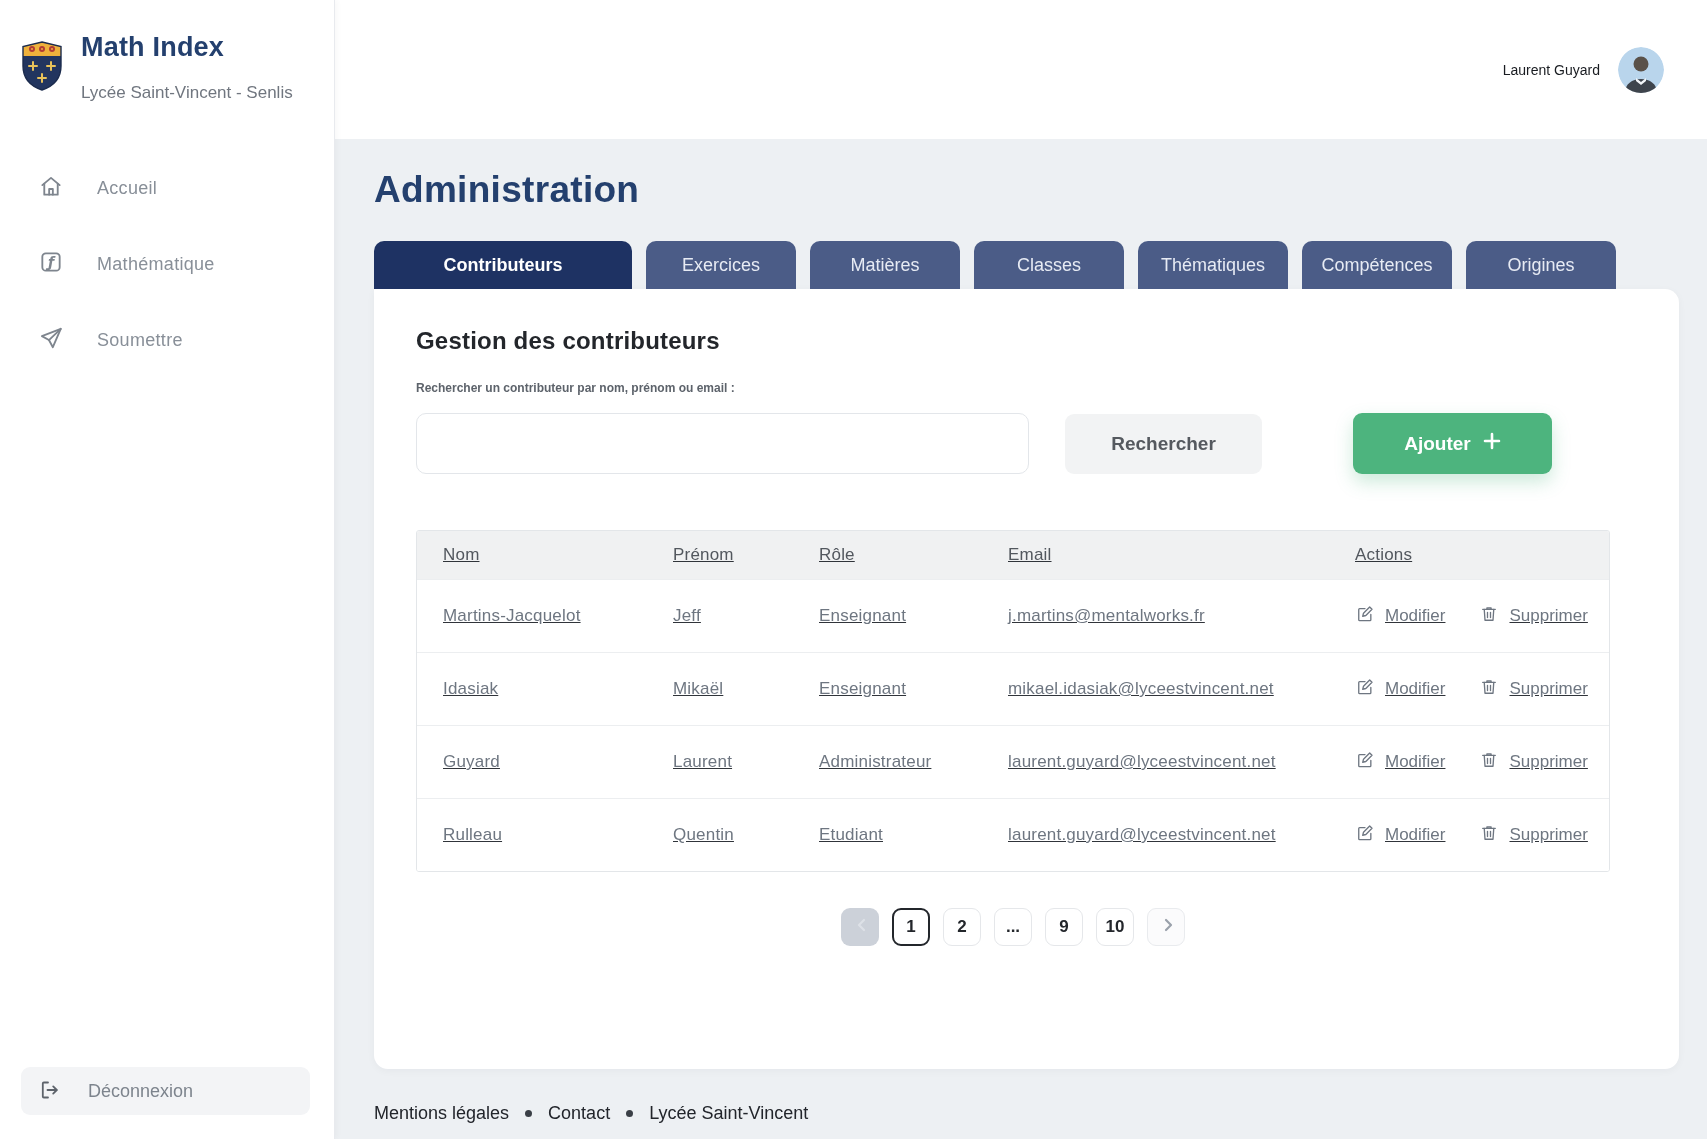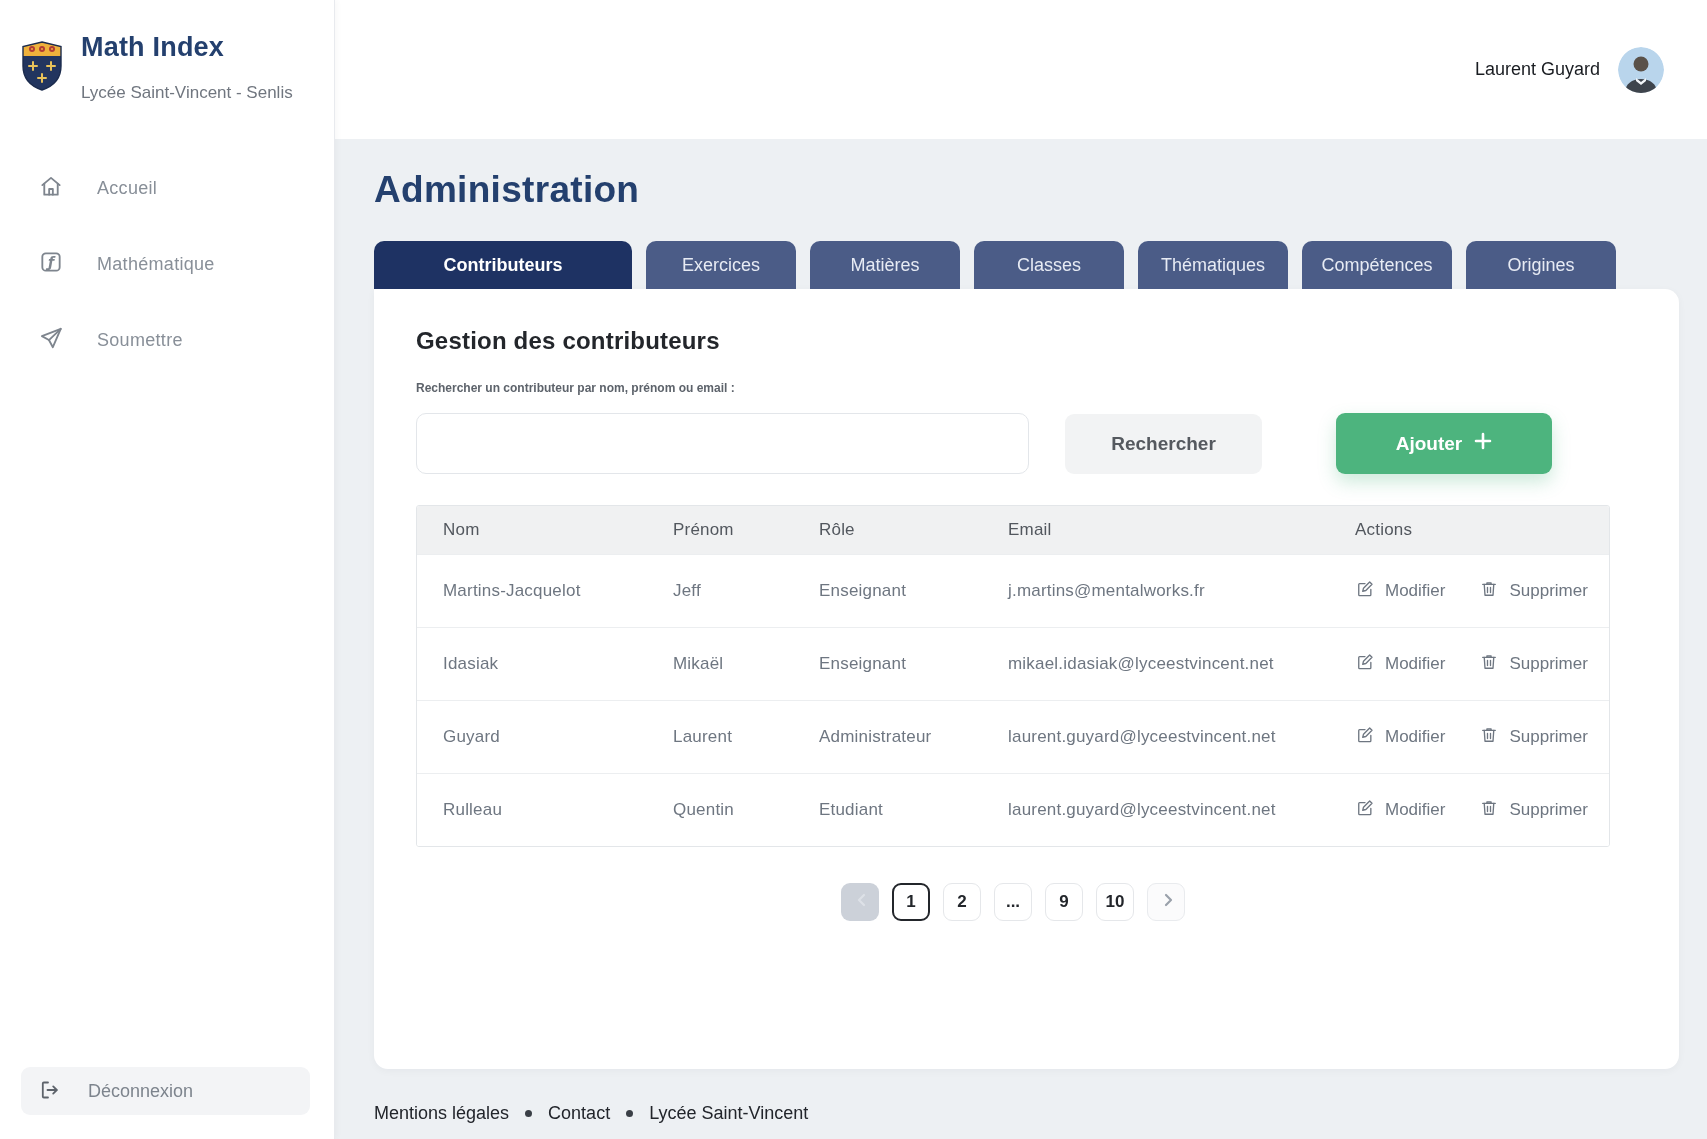--- a/index.html
+++ b/index.html
@@ -26,21 +26,21 @@
             background:#f3f4f6; display:flex; align-items:center; gap:26px;
             padding:0 0 0 17px; cursor:pointer; }
   .logout svg { width:24px; height:24px; stroke:#5d636b; fill:none;
                 stroke-width:1.8; stroke-linecap:round; stroke-linejoin:round; }
   .logout-label { font-size:18px; color:#7d848d; }
 
   
   .main { flex:1; display:flex; flex-direction:column; height:100%; background:#edf0f3; }
   .topbar { height:139px; min-height:139px; background:#ffffff; display:flex;
             align-items:center; justify-content:flex-end; padding-right:43px; gap:18px; }
-  .user-name { font-size:18px; color:#191c21; }
+  .user-name { font-size:14px; color:#191c21; }
   .avatar { width:46px; height:46px; border-radius:50%; overflow:hidden; cursor:pointer; }
 
   .content { flex:1; padding:0 0 0 39px; overflow:hidden; }
   .page-title { margin-top:30px; font-size:37px; font-weight:bold; color:#24406e;
                 letter-spacing:.3px; }
 
   
   .tabs { display:flex; gap:14px; margin-top:30px; }
   .tab { height:48px; border-radius:10px 10px 0 0; background:#4b5c87; color:#e7ebf4;
          display:flex; align-items:center; justify-content:center; font-size:18px;
@@ -53,30 +53,30 @@
   .card h2 { font-size:24px; font-weight:bold; color:#23262b; letter-spacing:.2px; }
   .search-label { display:block; margin-top:26px; font-size:12px; font-weight:bold;
                   color:#5d636b; }
   .search-row { margin-top:18px; width:1194px; display:flex; align-items:center; }
   .search-input { width:613px; height:61px; border:1px solid #e3e6ea; border-radius:10px;
                   background:#ffffff; font-size:18px; padding:0 18px; color:#30343a;
                   outline:none; }
   .btn-search { margin-left:36px; width:197px; height:60px; border:none; border-radius:9px;
                 background:#f2f3f4; color:#55595f; font-size:19px; font-weight:bold;
                 cursor:pointer; }
-  .btn-add { margin-left:auto; margin-right:58px; width:216px; height:61px; border:none;
+  .btn-add { margin-left:auto; margin-right:58px; width:199px; height:61px; border:none;
              border-radius:9px; background:#4db47e; color:#ffffff; font-size:19px;
              font-weight:bold; display:flex; align-items:center; justify-content:center;
              gap:12px; cursor:pointer; box-shadow:0 8px 18px rgba(77,180,126,.28); }
   .btn-add svg { width:18px; height:18px; stroke:#ffffff; stroke-width:2.6;
                  stroke-linecap:round; }
 
   
-  .table { margin-top:31px; width:1194px; border:1px solid #e3e6e9; border-radius:3px;
-           overflow:hidden; }
+  .table { margin-top:56px; width:1194px; border:1px solid #e3e6e9; border-radius:3px;
+           overflow:hidden;text-decoration:underline; }
   .tr { display:grid; grid-template-columns:230px 146px 189px 347px 1fr;
         align-items:center; background:#ffffff; }
   .tr.head { background:#f0f1f2; height:48px; }
   .tr.body-row { height:73px; border-top:1px solid #eceef0; }
   .td, .th { padding-left:26px; font-size:17px; color:#6e7681; letter-spacing:.2px;
              white-space:nowrap; overflow:hidden; }
   .th { color:#52575e; }
   .td-actions { display:flex; gap:34px; padding-left:26px; }
   .action { display:flex; align-items:center; gap:10px; background:none; border:none;
             font-size:17px; color:#6e7681; cursor:pointer; font-family:inherit; }

